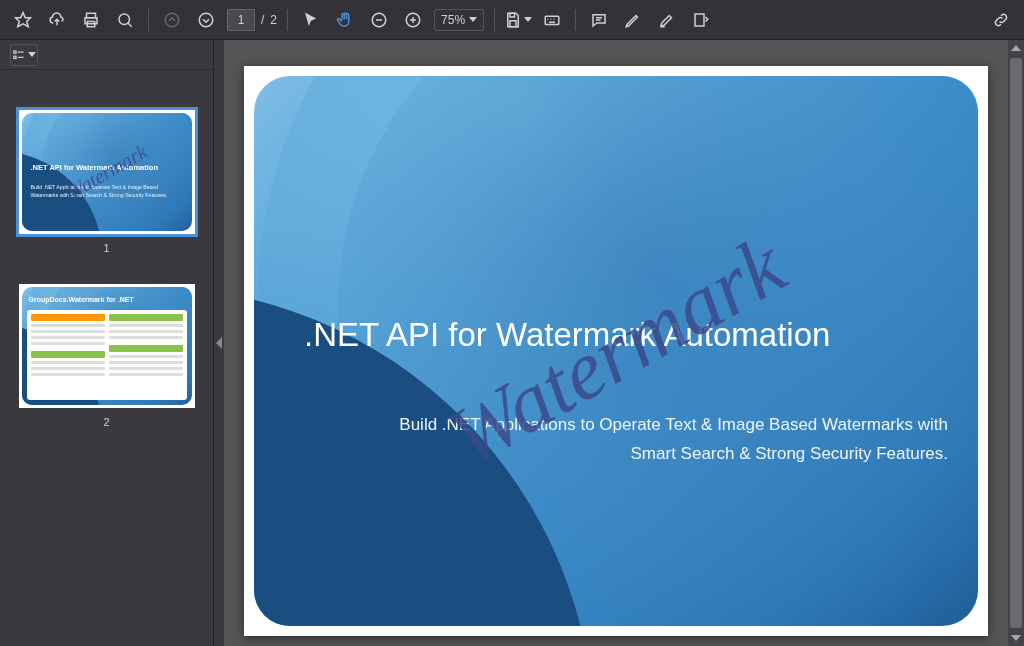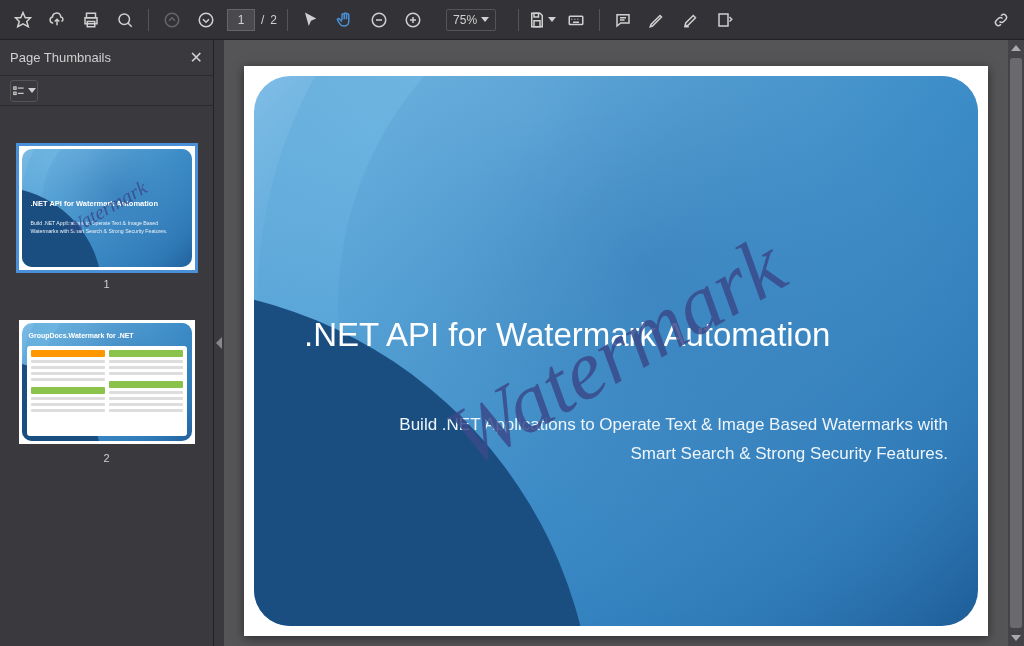--- a/index.html
+++ b/index.html
@@ -59,21 +59,21 @@
   .zoom-ind {
     color: #d0d0d0;
     font-size: 12px;
     padding: 0 6px;
     height: 22px;
     display:flex;
     align-items:center;
     border:1px solid #555;
     border-radius:2px;
     gap:4px;
-    margin:0 16px;
+    margin:0 4px;
   }
   .caret-down {
     width:0;height:0;border-left:4px solid transparent;border-right:4px solid transparent;border-top:5px solid #d0d0d0;
   }
   .spacer { flex: 1; }
   .main-area {
     flex: 1;
     display: flex;
     min-height: 0;
   }
@@ -356,24 +356,20 @@
   <div class="tb-btn">
       <svg viewBox="0 0 24 24" fill="none" stroke="currentColor" stroke-width="2">
         <path d="M10 14a4 4 0 005.6 0l3-3a4 4 0 00-5.6-5.6l-1 1"></path>
         <path d="M14 10a4 4 0 00-5.6 0l-3 3a4 4 0 005.6 5.6l1-1"></path>
       </svg>
     </div>
 </div>
 
 <div class="main-area">
   <div class="sidebar">
-    <div class="side-head">
-      <span>Page Thumbnails</span>
-      <span class="close-x">✕</span>
-    </div>
     <div class="side-sub">
       <div class="opt-btn">
         <svg width="14" height="14" viewBox="0 0 24 24" fill="none" stroke="#d0d0d0" stroke-width="2">
             <rect x="3" y="5" width="4" height="4"></rect>
             <line x1="10" y1="7" x2="20" y2="7"></line>
             <rect x="3" y="14" width="4" height="4"></rect>
             <line x1="10" y1="16" x2="20" y2="16"></line>
           </svg>
         <span class="caret-down"></span>
       </div>

